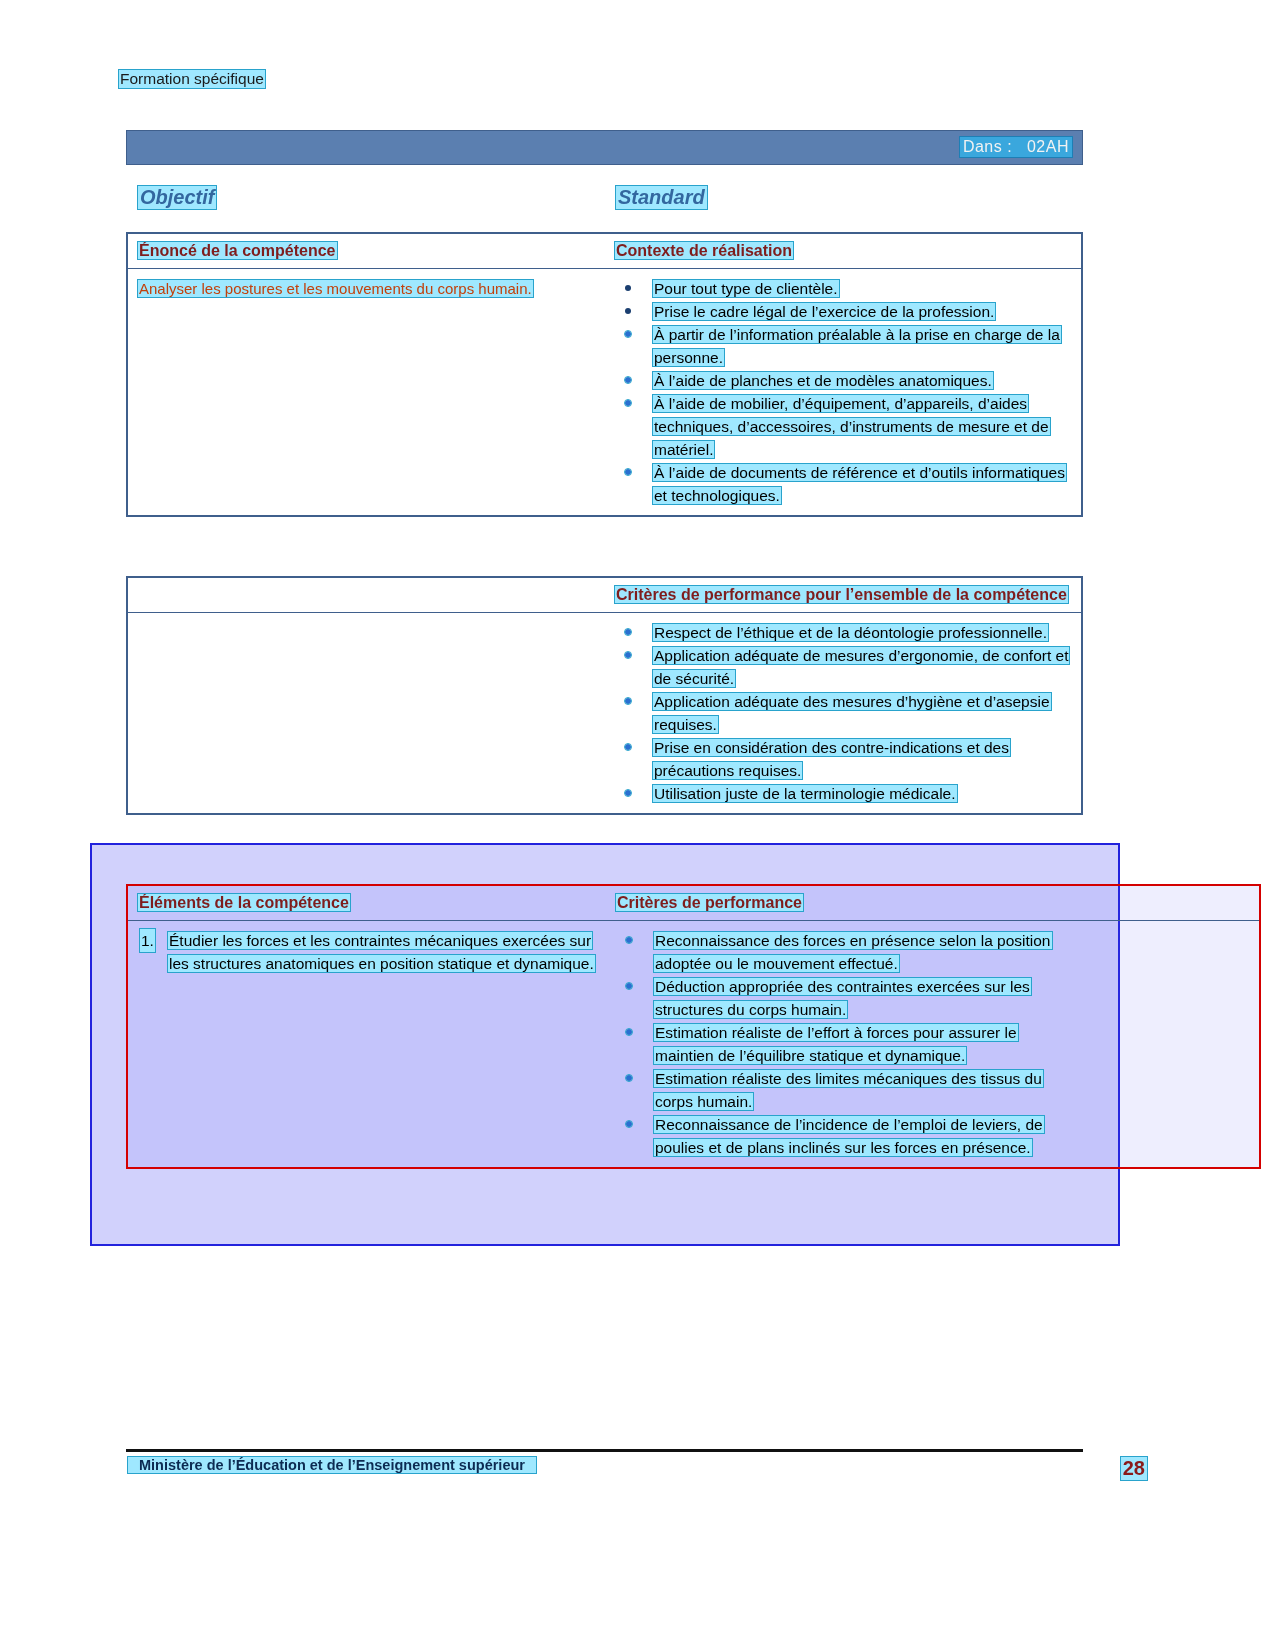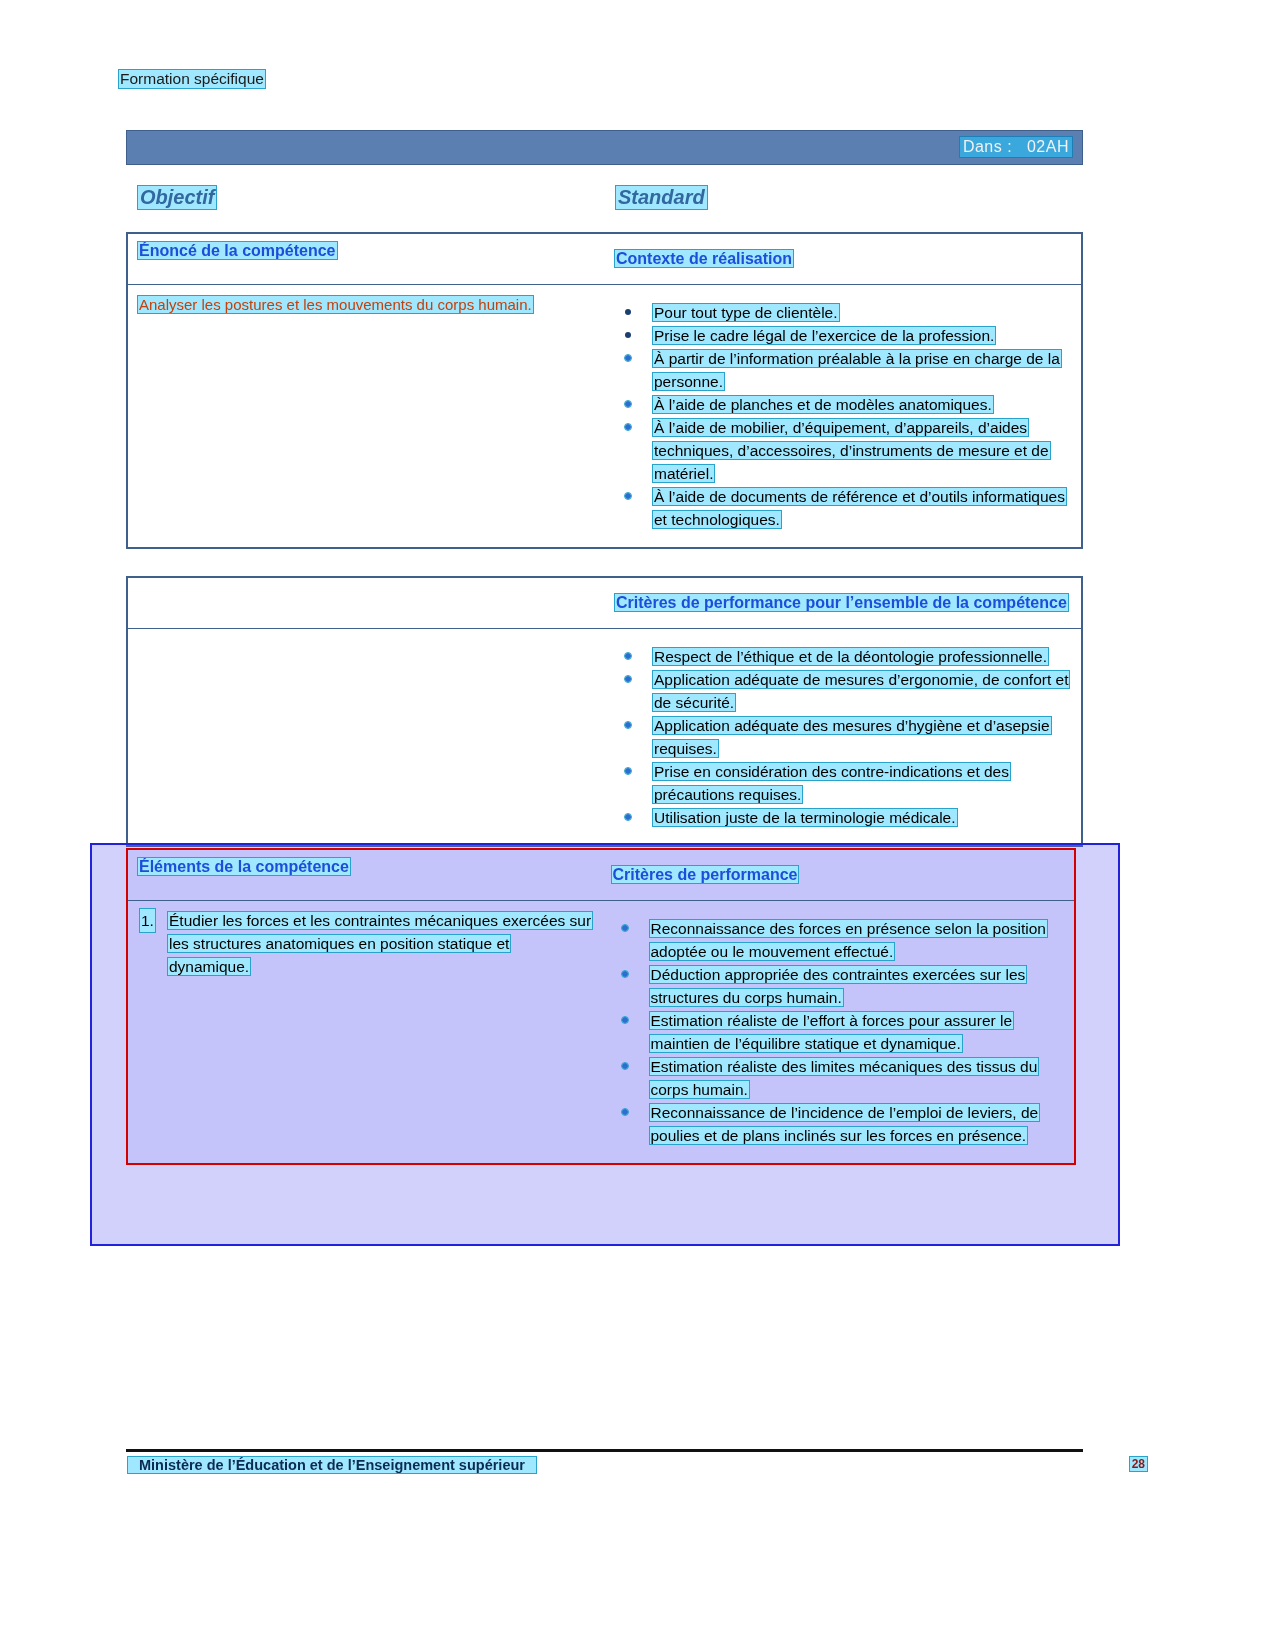--- a/index.html
+++ b/index.html
@@ -88,26 +88,26 @@
     box-sizing: border-box;
   }
   .tbl1 .head-row, .tbl2 .head-row, .tbl3 .head-row {
     display: flex;
     border-bottom: 1px solid #3f5f8c;
   }
   .tbl1 .body-row, .tbl2 .body-row, .tbl3 .body-row {
     display: flex;
   }
   .cell-l { width: 478px; box-sizing: border-box; padding: 8px 10px; }
-  .cell-r { width: 477px; box-sizing: border-box; padding: 16px 10px; }
+  .cell-r { width: 477px; box-sizing: border-box; padding: 8px 10px; }
 
   .col-head {
     font-size: 16px;
     font-weight: bold;
-    color: #1d4ed8;
+    color: #7f1d1d;
   }
   .hl {
     background: #9fe8ff;
     outline: 1px solid #29a3cc;
     padding: 0 1px;
     display: inline;
     box-decoration-break: clone;
     -webkit-box-decoration-break: clone;
   }
   .body-text {
@@ -160,22 +160,22 @@
     height: 403px;
     background: rgba(90, 90, 245, 0.28);
     border: 2px solid #2222dd;
     box-sizing: border-box;
   }
 
   
   .tbl3 {
     position: absolute;
     left: 126px;
-    top: 848px;
-    width: 950px;
+    top: 884px;
+    width: 1135px;
     border: 2px solid #d40000;
     box-sizing: border-box;
     background: rgba(90, 90, 245, 0.10);
   }
   .tbl3 .head-row { border-bottom: 1px solid #3f5f8c; }
 
   .num-item {
     position: relative;
     padding-left: 30px;
     font-size: 15.5px;
@@ -204,21 +204,21 @@
     font-weight: bold;
     color: #0c2b52;
     background: #9fe8ff;
     outline: 1px solid #29a3cc;
     padding: 0 11px;
   }
   .footer-page {
     position: absolute;
     right: 128px;
     top: 1457px;
-    font-size: 12px;
+    font-size: 20px;
     font-weight: bold;
     color: #8a1a1a;
     background: #9fe8ff;
     outline: 1px solid #29a3cc;
     padding: 0 2px;
   }
 </style>
 </head>
 <body>
 

